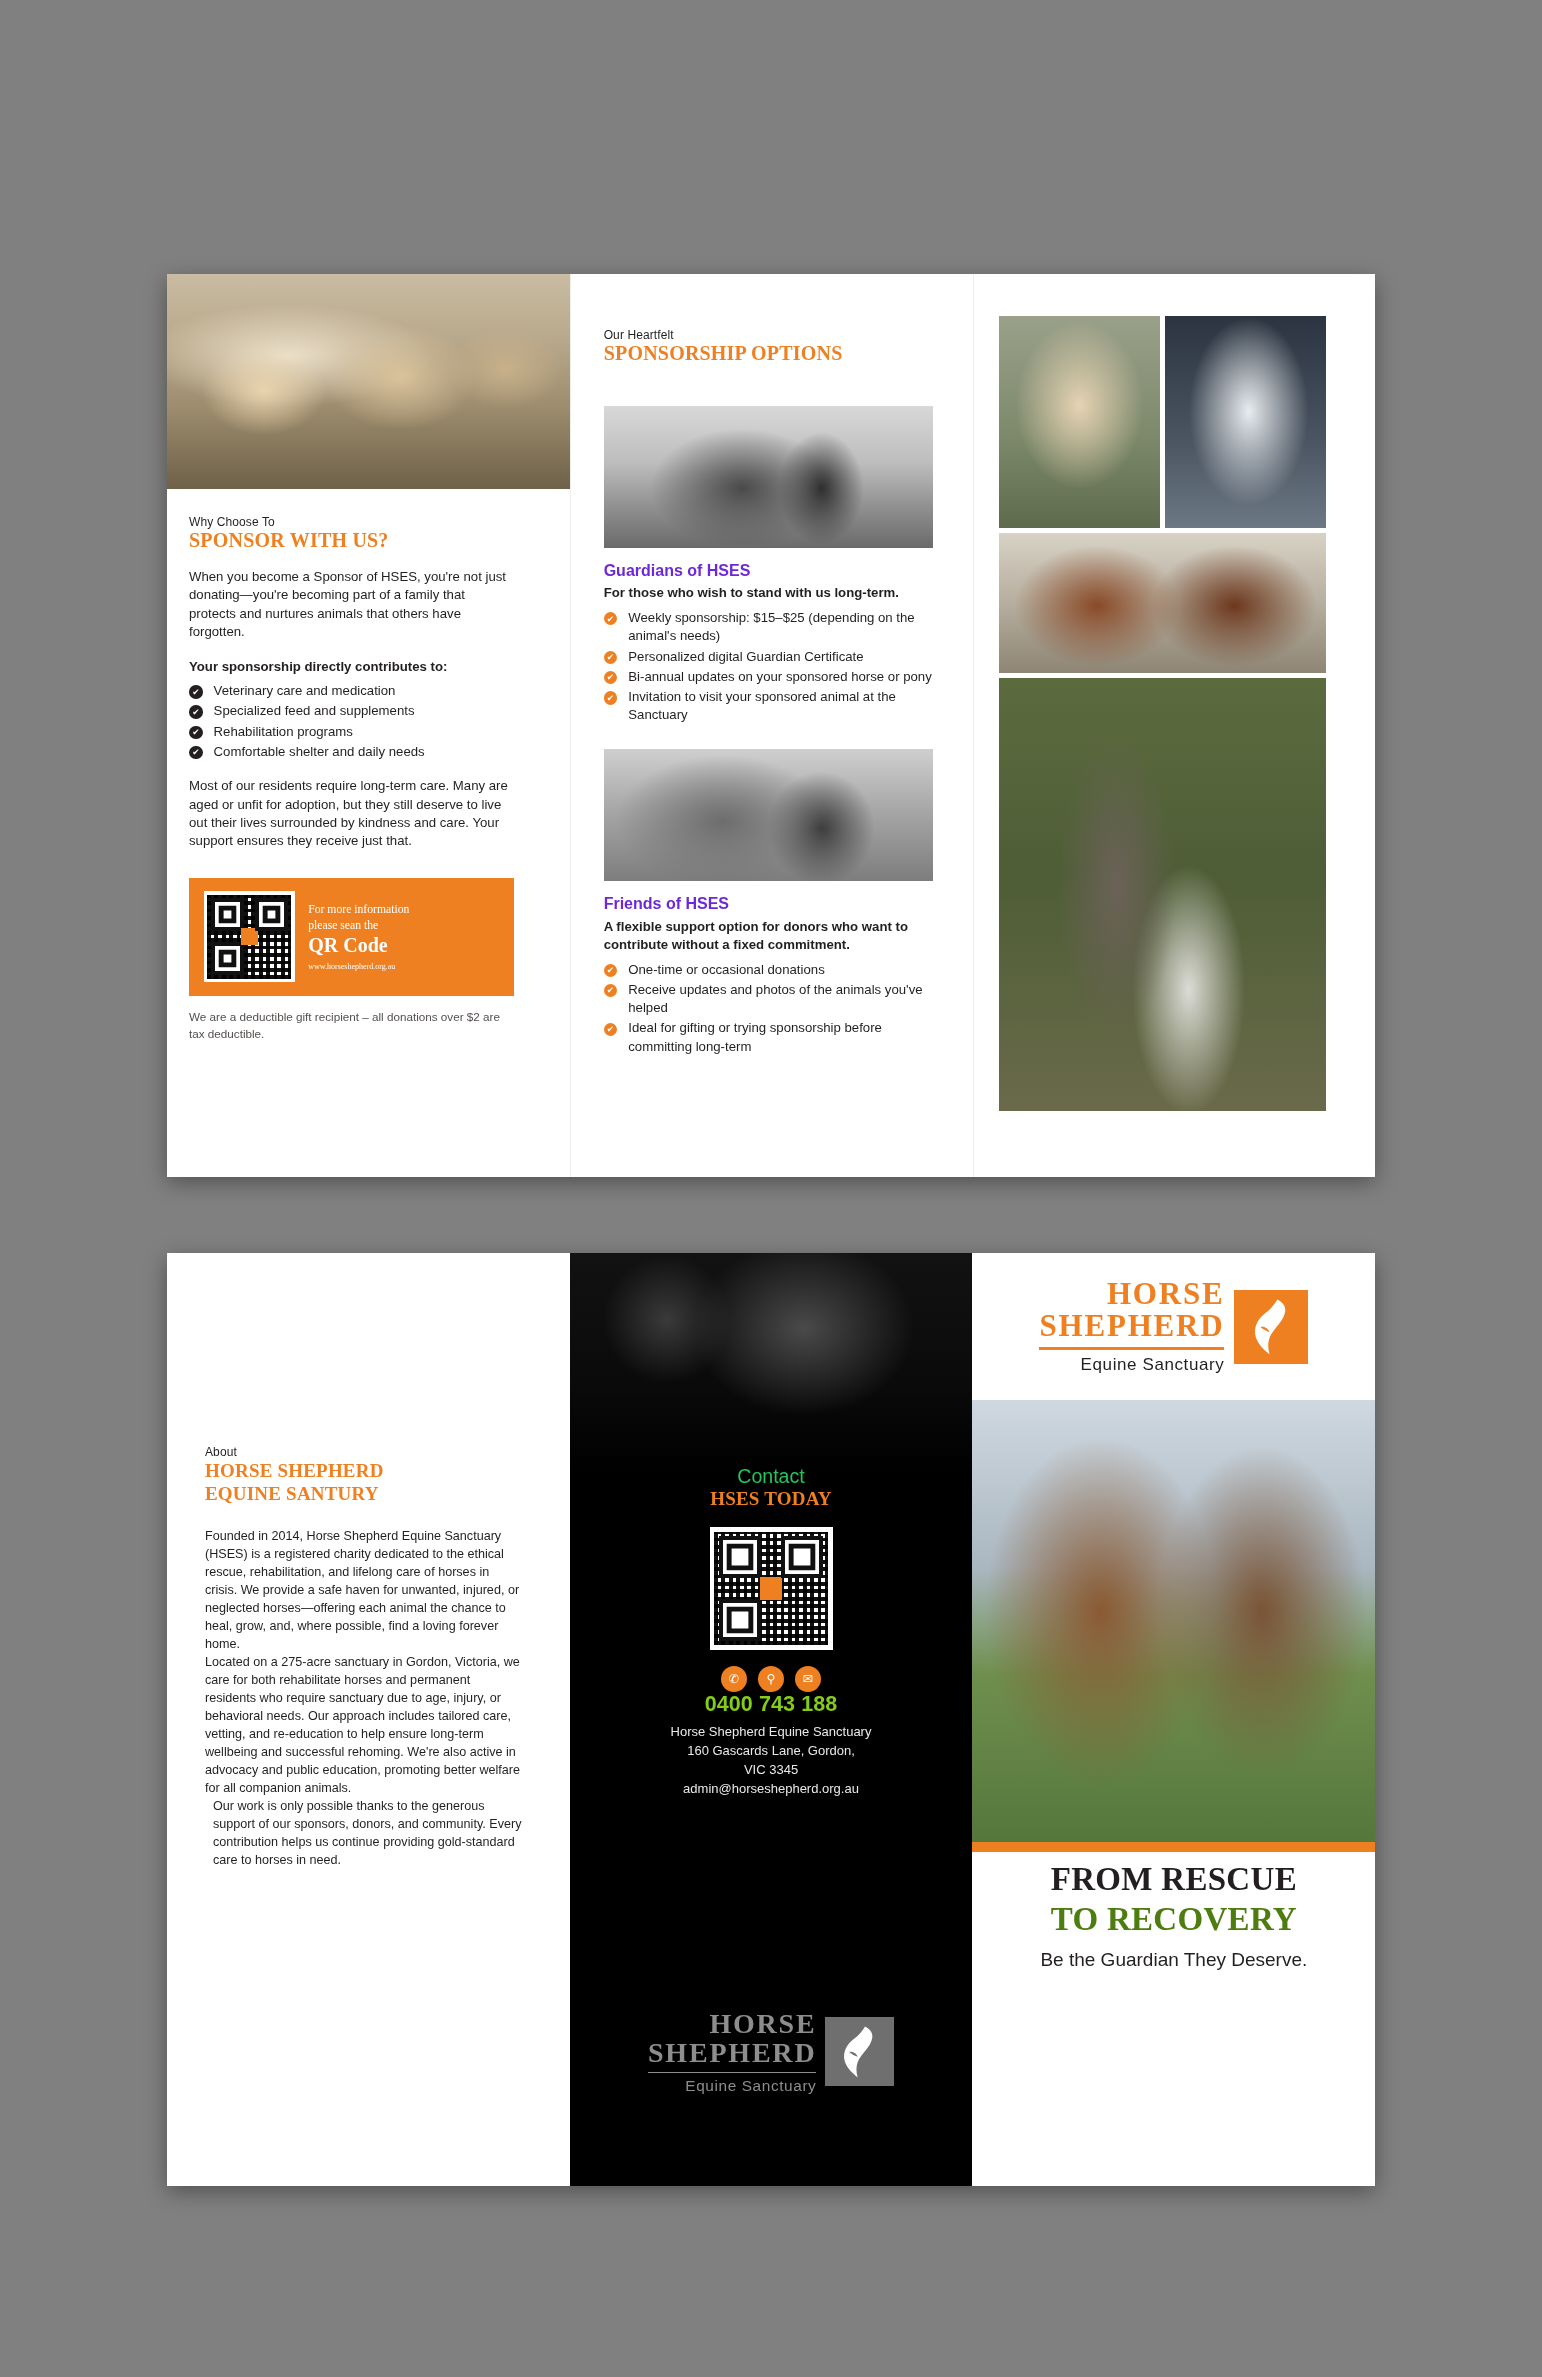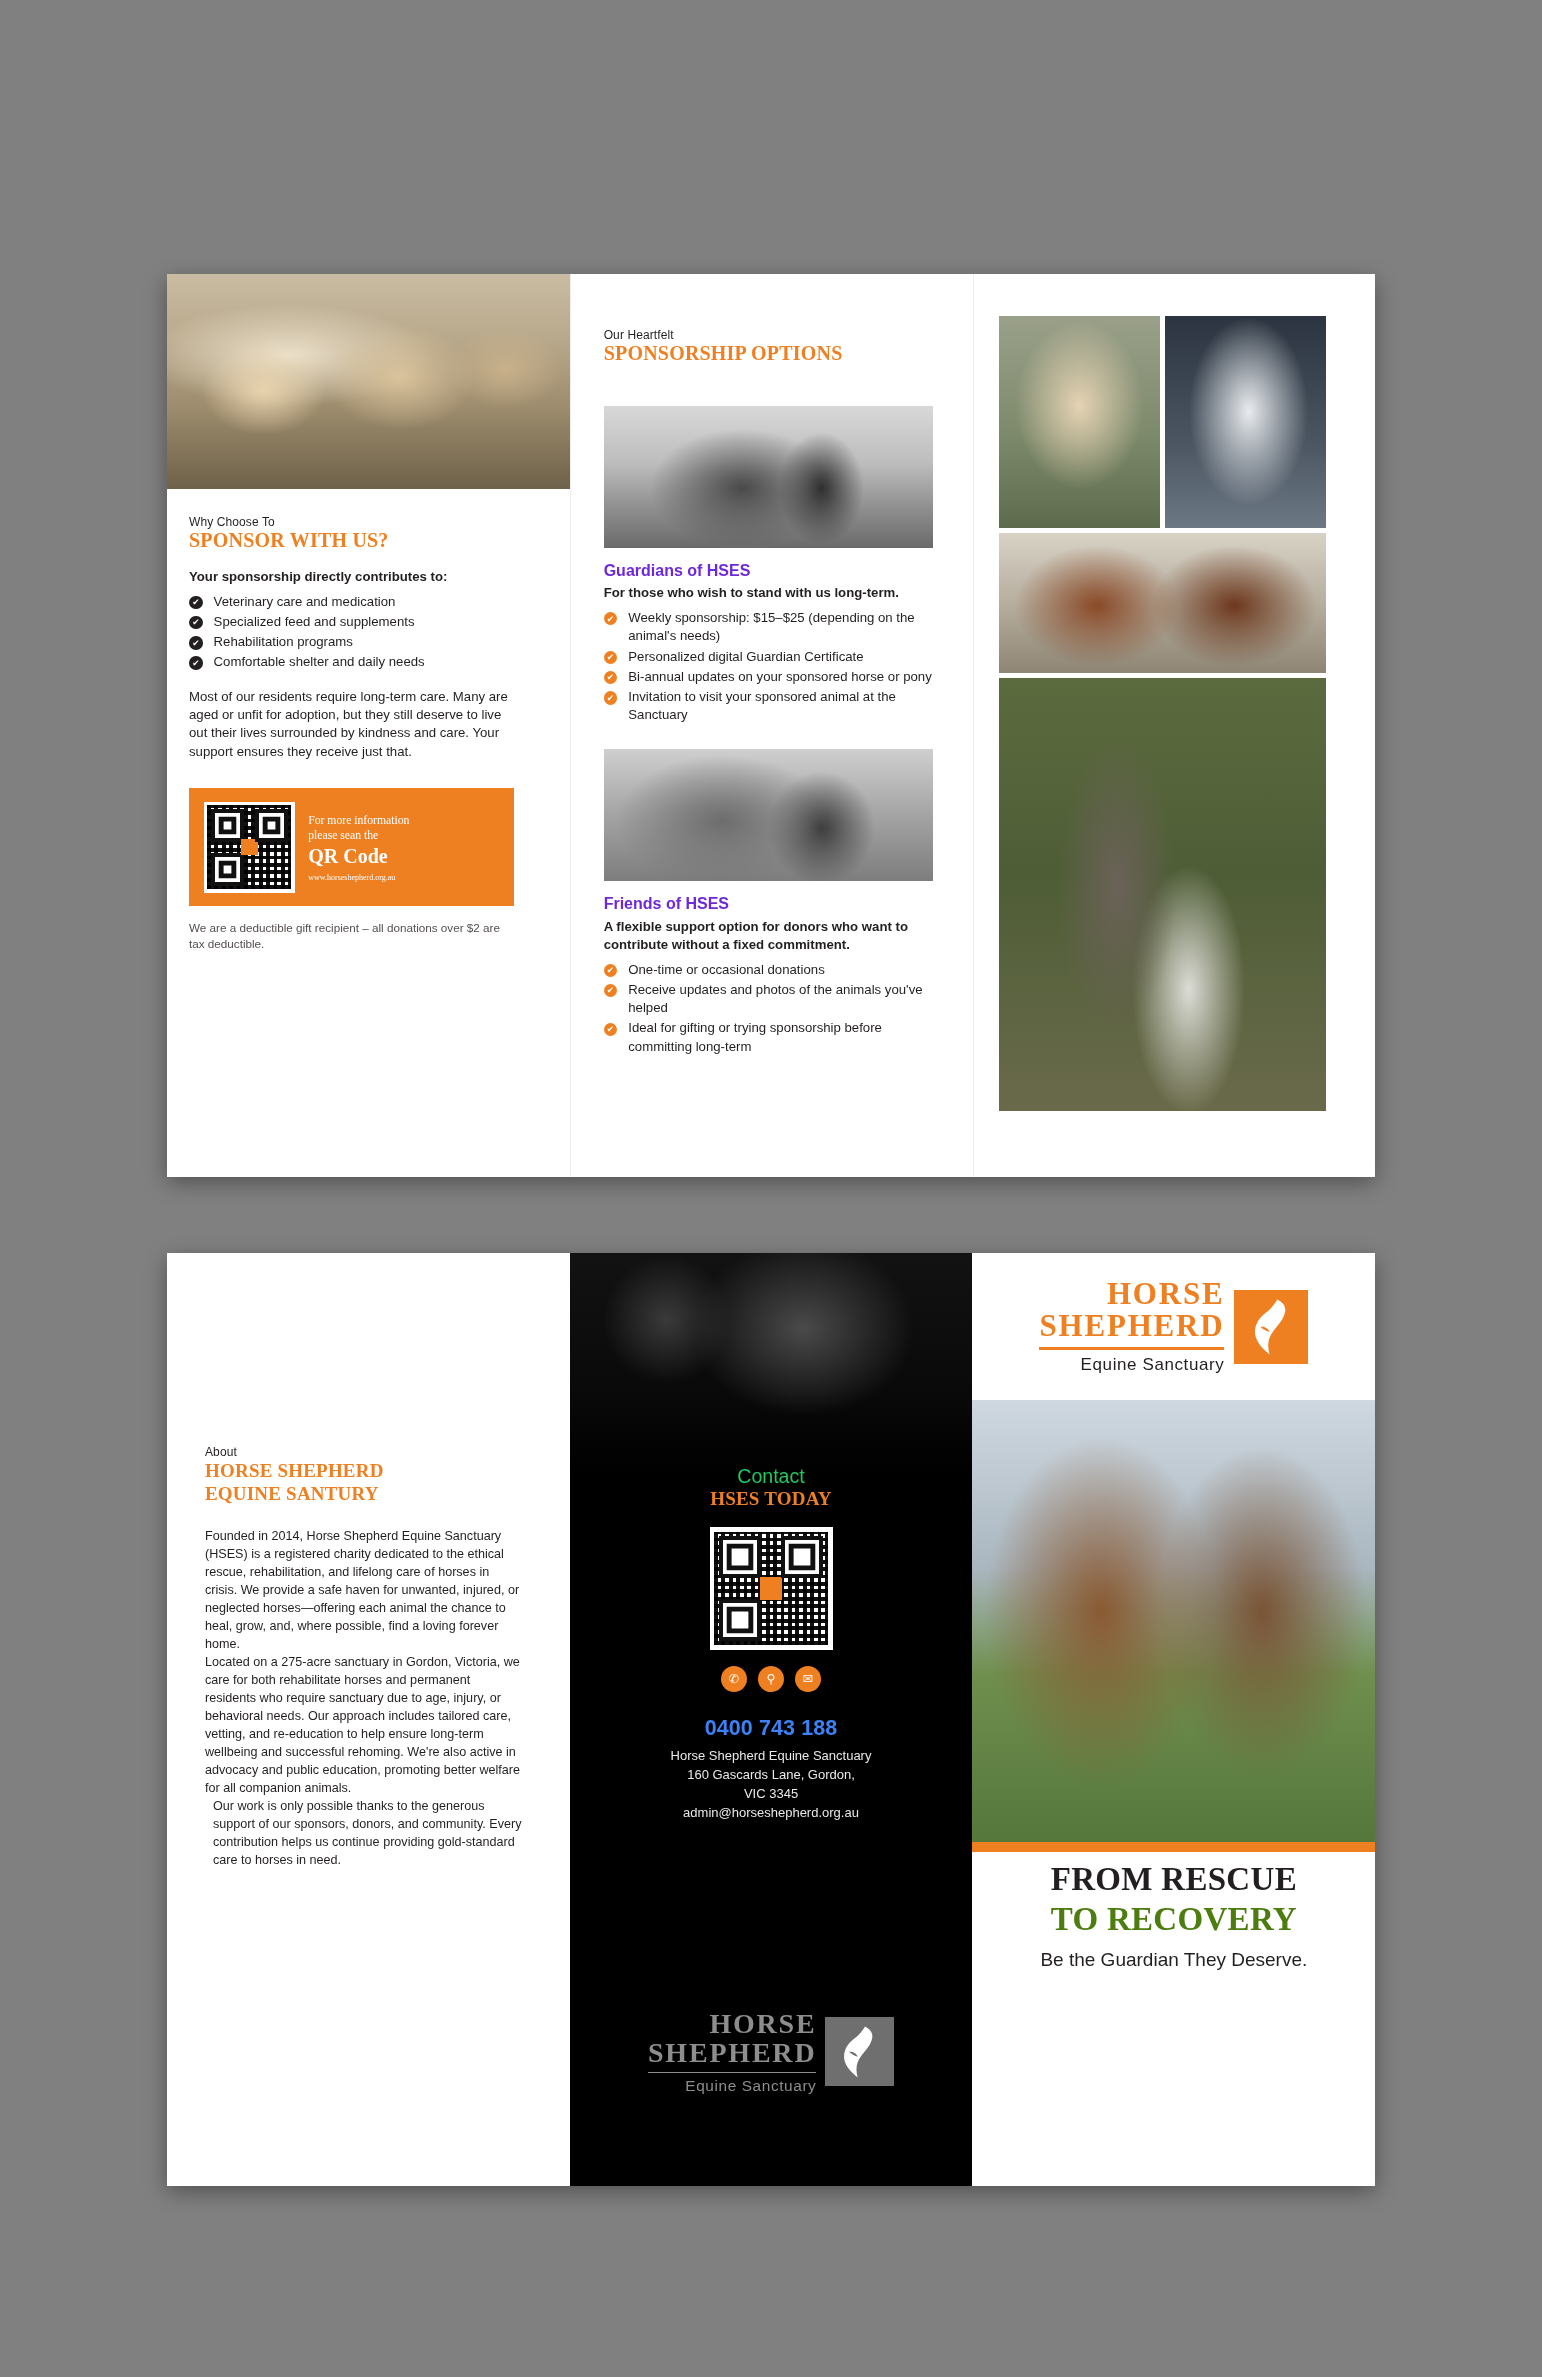--- a/index.html
+++ b/index.html
@@ -66,21 +66,21 @@
   #b1-body p{margin:0 0 0 0;}
   .about-txt{font-size:12.6px;line-height:18px;color:#231f20;}
 
   #bmid{background:#000;color:#fff;}
   .contact-wrap{position:absolute;left:0;right:0;top:212px;text-align:center;}
   .ct-1{font-size:19.6px;color:#22c55e;}
   .ct-2{font-size:19px;color:#ef8022;font-weight:700;font-family:"Liberation Serif",serif;letter-spacing:0.2px;}
   .qr2{width:123px;height:123px;background:#fff;padding:4.9px;box-sizing:border-box;margin:17px auto 0;}
   .ico-row{margin-top:16px;display:flex;gap:11px;justify-content:center;}
   .circ{width:26px;height:26px;border-radius:50%;background:#ef8022;display:flex;align-items:center;justify-content:center;color:#fff;font-size:12.3px;}
-  .phone{font-size:21.5px;font-weight:700;color:#3b82f6;margin-top:24px;letter-spacing:0.1px;}
+  .phone{font-size:21.5px;font-weight:700;color:#84cc16;margin-top:0;letter-spacing:0.1px;}
   .addr{font-size:13px;line-height:19px;color:#e9e9e9;margin-top:4.9px;}
 
   .logo-bottom{position:absolute;left:0;right:0;bottom:91px;display:flex;justify-content:center;}
 
   
   .logo-h{font-family:"Liberation Serif", serif;letter-spacing:1.8px;}
   .logo-mark{background:#ef8022;display:flex;align-items:center;justify-content:center;}
 
   
   #b3{position:relative;}
@@ -181,20 +181,21 @@
 
     <div class="panel p-w">
       <div id="p1-photo">
         <div class="im-horses-field" style="width:100%;height:100%"></div>
       </div>
 
       <div id="p1-body">
         <div class="hd-line1">Why Choose To</div>
         <div class="hd-line2">SPONSOR WITH US?</div>
 
+        <p class="body-txt" style="margin:16px 0 0 0;">When you become a Sponsor of HSES, you're not just donating—you're becoming part of a family that protects and nurtures animals that others have forgotten.</p>
 
         <p class="bold-lead" style="margin:16px 0 0 0;">Your sponsorship directly contributes to:</p>
 
         <ul class="ticks">
           <li><span class="tick dark">✔</span><span>Veterinary care and medication</span></li>
           <li><span class="tick dark">✔</span><span>Specialized feed and supplements</span></li>
           <li><span class="tick dark">✔</span><span>Rehabilitation programs</span></li>
           <li><span class="tick dark">✔</span><span>Comfortable shelter and daily needs</span></li>
         </ul>
 

